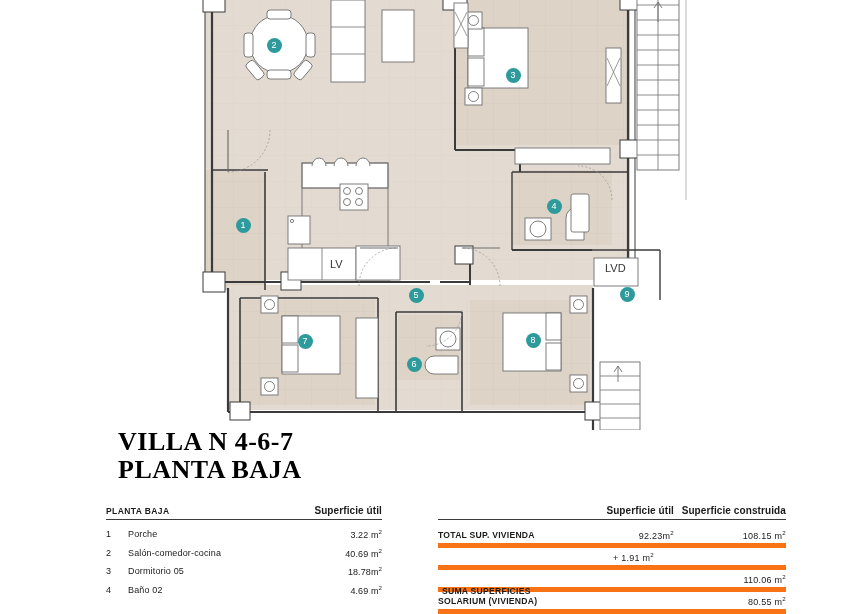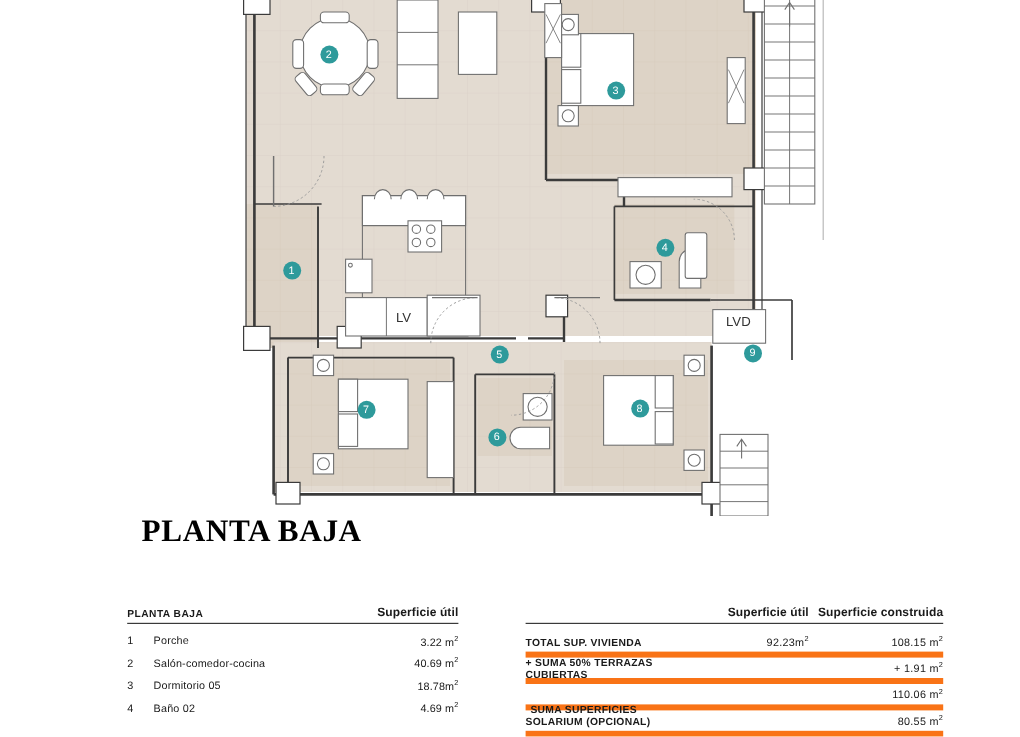--- a/index.html
+++ b/index.html
@@ -322,20 +322,21 @@
         <div style="position: absolute; width: 15px; height: 15px; border-radius: 50%; background: rgb(46, 154, 155); color: rgb(255, 255, 255); font-size: 9px; display: flex; align-items: center; justify-content: center; font-family: &quot;Liberation Sans&quot;, sans-serif; left: 546.5px; top: 198.5px;">4</div>
         <div style="position: absolute; width: 15px; height: 15px; border-radius: 50%; background: rgb(46, 154, 155); color: rgb(255, 255, 255); font-size: 9px; display: flex; align-items: center; justify-content: center; font-family: &quot;Liberation Sans&quot;, sans-serif; left: 408.5px; top: 287.5px;">5</div>
         <div style="position: absolute; width: 15px; height: 15px; border-radius: 50%; background: rgb(46, 154, 155); color: rgb(255, 255, 255); font-size: 9px; display: flex; align-items: center; justify-content: center; font-family: &quot;Liberation Sans&quot;, sans-serif; left: 406.5px; top: 356.5px;">6</div>
         <div style="position: absolute; width: 15px; height: 15px; border-radius: 50%; background: rgb(46, 154, 155); color: rgb(255, 255, 255); font-size: 9px; display: flex; align-items: center; justify-content: center; font-family: &quot;Liberation Sans&quot;, sans-serif; left: 297.5px; top: 333.5px;">7</div>
         <div style="position: absolute; width: 15px; height: 15px; border-radius: 50%; background: rgb(46, 154, 155); color: rgb(255, 255, 255); font-size: 9px; display: flex; align-items: center; justify-content: center; font-family: &quot;Liberation Sans&quot;, sans-serif; left: 525.5px; top: 332.5px;">8</div>
         <div style="position: absolute; width: 15px; height: 15px; border-radius: 50%; background: rgb(46, 154, 155); color: rgb(255, 255, 255); font-size: 9px; display: flex; align-items: center; justify-content: center; font-family: &quot;Liberation Sans&quot;, sans-serif; left: 619.5px; top: 286.5px;">9</div>
       </div>
   </div>
 
   <div id="title-block">
+    <div class="tline1">VILLA N 4-6-7</div>
     <div class="tline2">PLANTA BAJA</div>
   </div>
 
   <div class="tbl" id="tbl-left">
     <div class="tbl-head">
       <span class="htitle">PLANTA BAJA</span>
       <span class="hcol">Superficie útil</span>
     </div>
     <div id="left-rows">
         <div class="row">
@@ -367,30 +368,29 @@
       <span class="hcol hcol-u">Superficie útil</span>
       <span class="hcol hcol-c">Superficie construida</span>
     </div>
     <div class="rows" id="right-rows">
         <div class="rrow">
           <span class="rlabel">TOTAL SUP. VIVIENDA</span>
           <span class="rv-u">92.23m<sup>2</sup></span>
           <span class="rv-c">108.15 m<sup>2</sup></span>
         </div>
         <div class="rrow">
-          <span class="rlabel">+ SUMA 50% TERRAZAS CUBIERTAS</span>
           <span class="rv-u"></span>
           <span class="rv-c">+ 1.91 m<sup>2</sup></span>
         </div>
         <div class="rrow indent">
           <span class="rlabel">SUMA SUPERFICIES</span>
           <span class="rv-u"></span>
           <span class="rv-c">110.06 m<sup>2</sup></span>
         </div>
         <div class="rrow">
-          <span class="rlabel">SOLARIUM (OPCIONAL)</span>
+          <span class="rlabel">SOLARIUM (VIVIENDA)</span>
           <span class="rv-u"></span>
           <span class="rv-c">80.55 m<sup>2</sup></span>
         </div>
       </div>
   </div>
 
 </div>
 
 </body></html>

